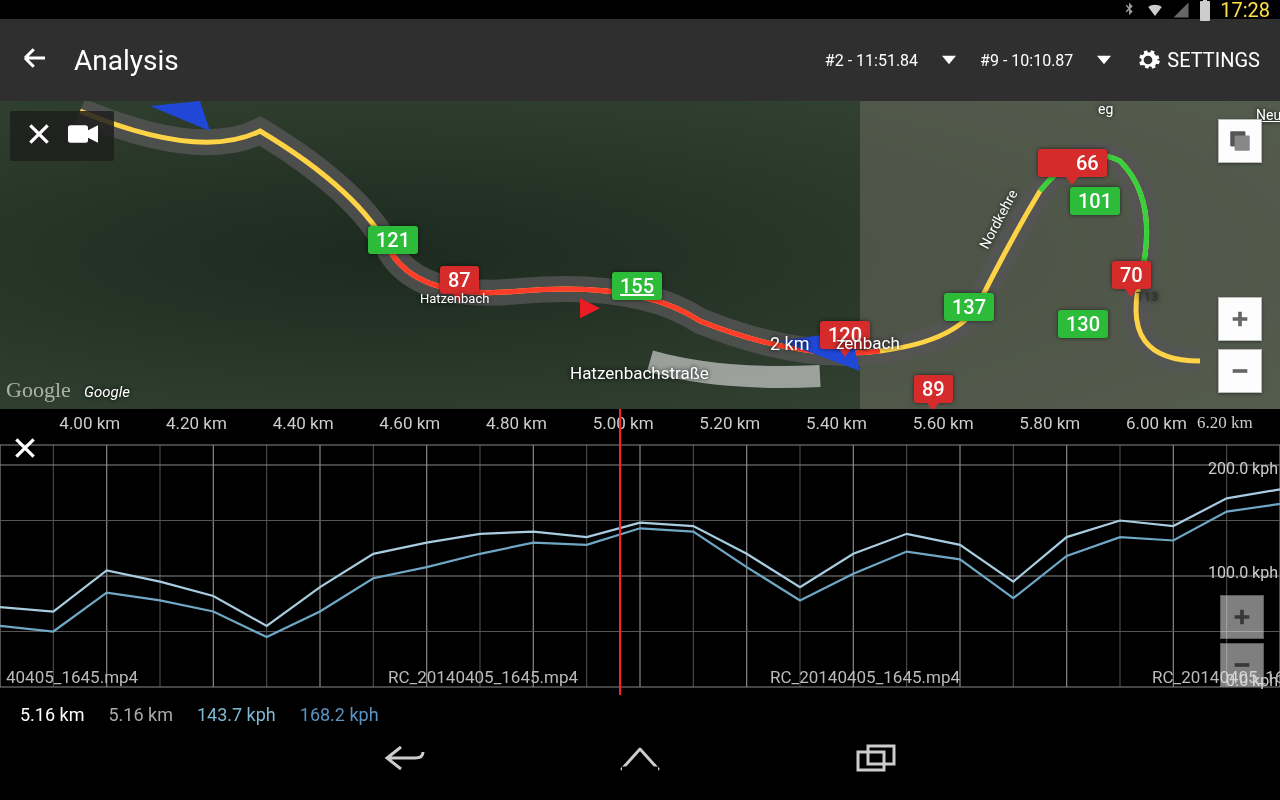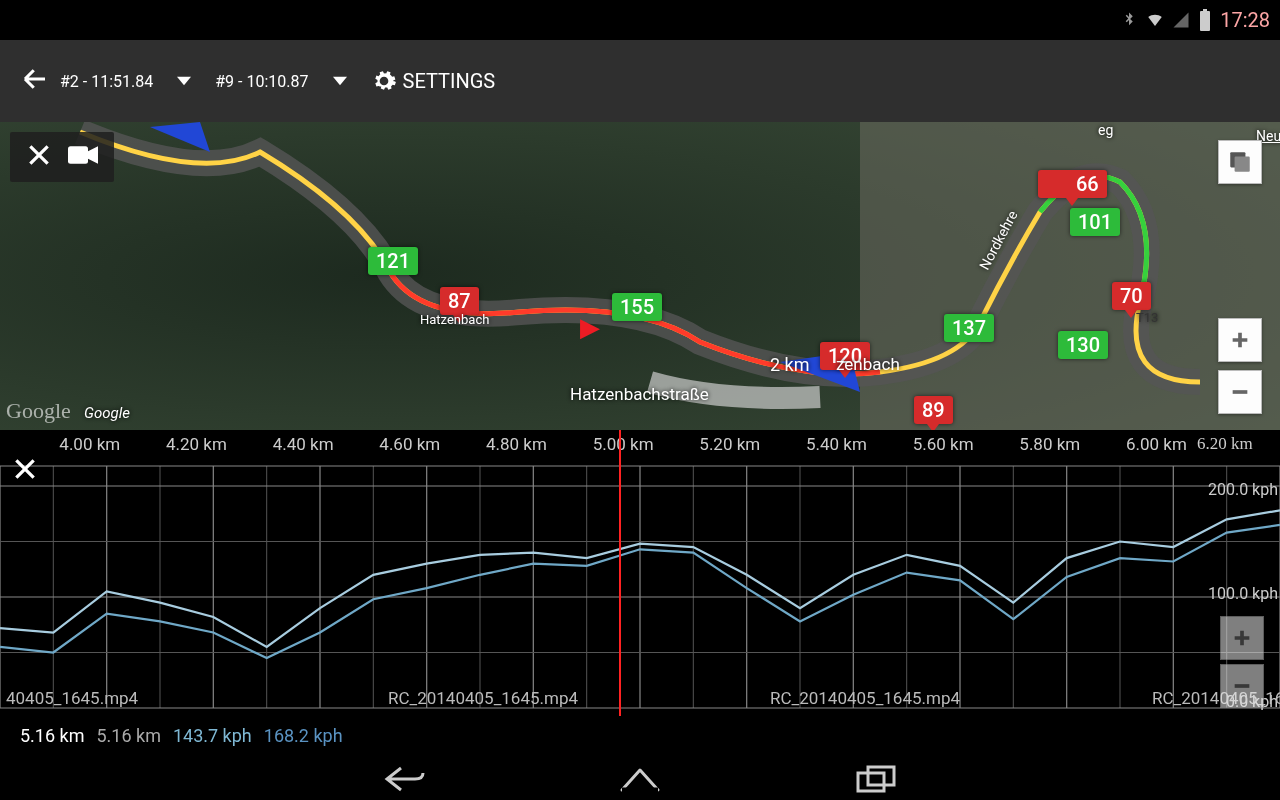--- a/index.html
+++ b/index.html
@@ -1,17 +1,17 @@
 <!DOCTYPE html>
 <html><head>
 <meta charset="utf-8">
 <style>
   * { box-sizing: border-box; margin: 0; padding: 0; }
   html, body { width: 1280px; height: 800px; background: #000; color: #fff; font-family: Roboto, Arial, sans-serif; overflow: hidden; }
-  .status-bar { height: 40px; background: #000; display: flex; justify-content: flex-end; align-items: center; padding: 0 10px; font-size: 20px; color: #fca5a5; gap: 8px; }
+  .status-bar { height: 19px; background: #000; display: flex; justify-content: flex-end; align-items: center; padding: 0 10px; font-size: 20px; color: #fde047; gap: 8px; }
   .status-bar .icon-small { width: 18px; height: 18px; display:inline-block; }
   .app-bar { height: 82px; background: #2f2f2f; display: flex; align-items: center; padding: 0 20px; }
   .app-bar .back { width: 40px; }
   .app-bar .title { font-size: 28px; margin-left: 14px; flex:1; }
   .lap-select { font-size: 16px; color:#fff; margin-right: 24px; display:flex; align-items:center; gap:24px; cursor:pointer; }
   .settings { display:flex; align-items:center; gap:6px; font-size:20px; cursor:pointer; }
   .map-area { position: relative; height: 308px; background: #2b3a2e; overflow:hidden; }
   .map-bg { position:absolute; inset:0; }
   .map-overlay-toolbar { position:absolute; top:10px; left:10px; display:flex; gap:16px; background: rgba(30,30,30,.85); padding:10px 16px; border-radius:2px; }
   .speed-marker { position:absolute; padding:2px 8px; font-size:20px; font-weight:500; color:#fff; border-radius:3px; box-shadow: 0 0 4px rgba(0,0,0,.6); }
@@ -28,21 +28,21 @@
   .chart-grid { position:absolute; inset:0; }
   .chart-grid line { stroke:#555; stroke-width:1; }
   .chart-grid line.major { stroke:#888; stroke-width:1.2; }
   .x-tick-label { position:absolute; top:4px; font-size:17px; color:#ccc; }
   .y-tick-label { position:absolute; right:2px; font-size:16px; color:#ccc; }
   .chart-close { position:absolute; left:12px; top:26px; cursor:pointer; }
   .playhead { position:absolute; top:0; bottom:0; width:2px; background:#ff2222; }
   .file-label { position:absolute; bottom:8px; font-size:17px; color:#bbb; }
   .chart-zoom { position:absolute; right:16px; width:44px; height:44px; background:#e7e7e7; border:1px solid #aaa; display:flex; align-items:center; justify-content:center; cursor:pointer; opacity:.55; }
 
-  .readout-bar { height: 38px; display:flex; align-items:center; padding:0 20px; gap: 12px; font-size:18px; color:#aaa; background:#000; }
+  .readout-bar { height: 38px; display:flex; align-items:center; padding:0 20px; gap: 24px; font-size:18px; color:#aaa; background:#000; }
   .readout-bar .white { color:#fff; }
   .readout-bar .c1 { color:#7fb8d4; }
   .readout-bar .c2 { color:#5a93c2; }
 
   .nav-bar { height: 50px; display:flex; justify-content:center; align-items:center; gap:180px; background:#000; }
   .nav-btn { width:56px; height:34px; display:flex; align-items:center; justify-content:center; cursor:pointer; }
 </style>
 </head>
 <body>
 
@@ -62,20 +62,21 @@
     </svg>
   <span>17:28</span>
 </div>
 
 <div class="app-bar">
   <div class="back">
     <svg width="30" height="30" viewBox="0 0 24 24" fill="none" stroke="#fff" stroke-width="2.5">
         <path d="M20 12H4m0 0l7-7m-7 7l7 7"></path>
       </svg>
   </div>
+  <div class="title">Analysis</div>
   <div class="lap-select">
     <span>#2 - 11:51.84</span>
     <svg width="14" height="14" viewBox="0 0 10 10" fill="#fff">
         <path d="M0 2l5 6 5-6z"></path>
       </svg>
   </div>
   <div class="lap-select">
     <span>#9 - 10:10.87</span>
     <svg width="14" height="14" viewBox="0 0 10 10" fill="#fff">
         <path d="M0 2l5 6 5-6z"></path>
@@ -120,21 +121,21 @@
           <path d="M16 6l8-4v14l-8-4z"></path>
         </svg>
     </span>
   </div>
 
   <div class="cursor-tri" style="left:580px; top:190px;">▶</div>
 
   <div id="speed-markers">
       <div class="speed-marker green" style="left: 368px; top: 125px;">121</div>
       <div class="speed-marker red" style="left: 440px; top: 165px;">87</div>
-      <div class="speed-marker green" style="left: 612px; top: 171px;">155</div>
+      <div class="speed-marker green" style="left: 612px; top: 171px; text-decoration: underline;">155</div>
       <div class="speed-marker red" style="left: 820px; top: 220px;">120</div>
       <div class="speed-marker red" style="left: 914px; top: 274px;">89</div>
       <div class="speed-marker green" style="left: 944px; top: 192px;">137</div>
       <div class="speed-marker green" style="left: 1058px; top: 209px;">130</div>
       <div class="speed-marker red" style="left: 1112px; top: 160px;">70</div>
       <div class="speed-marker red" style="left: 1038px; top: 48px; padding-left: 38px;">66</div>
       <div class="speed-marker green" style="left: 1070px; top: 86px;">101</div>
     </div>
 
   <div class="road-label" style="left:836px; top:232px;">zenbach</div>

